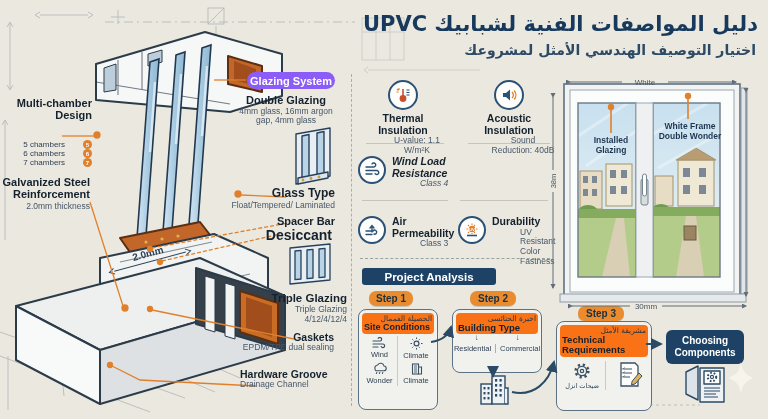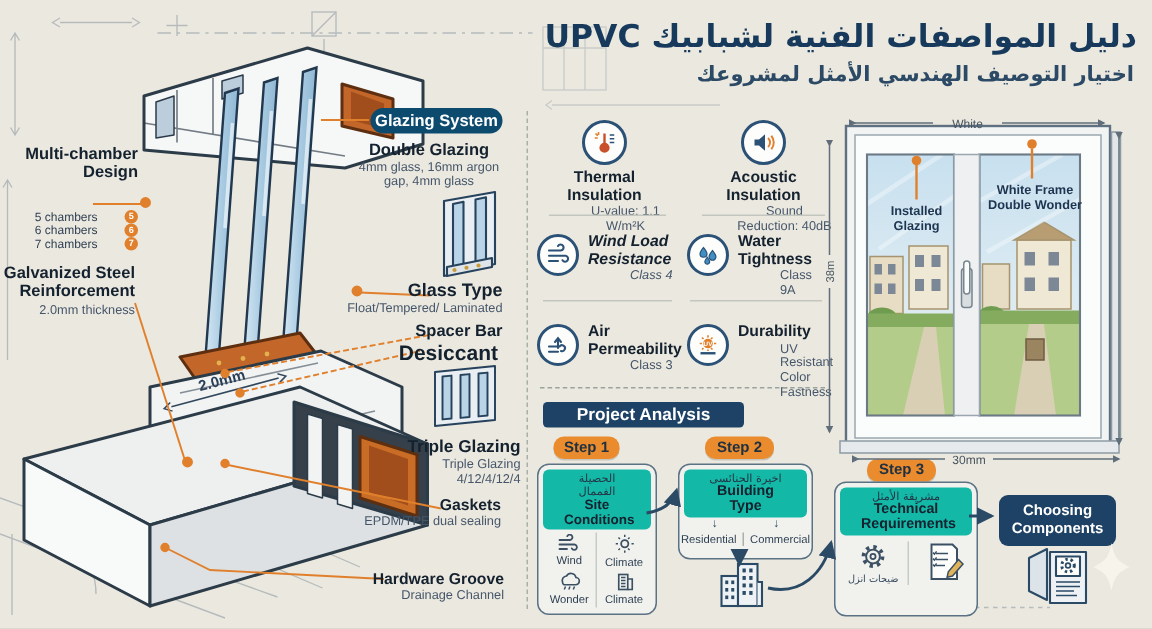--- a/index.html
+++ b/index.html
@@ -16,42 +16,42 @@
   
   .lab-block{text-align:right;}
   .lab-title{font-weight:bold;font-size:11px;line-height:1.12;color:#14212e;}
   .lab-sub{font-size:8.5px;color:#45566a;line-height:1.2;}
   .chambers{left:6px;top:140px;width:86px;}
   .chamber-row{display:flex;justify-content:flex-end;align-items:center;gap:18px;height:9px;
                font-size:8px;color:#2e3f52;}
   .dot-num{width:9px;height:9px;border-radius:50%;background:#e0802c;color:#fff;font-size:6px;
            font-weight:bold;display:flex;align-items:center;justify-content:center;flex:0 0 9px;}
   
-  .badge-navy{background:#0c4a6e;color:#fff;font-weight:bold;border-radius:9px;
+  .badge-navy{background:#8b5cf6;color:#fff;font-weight:bold;border-radius:9px;
               display:flex;align-items:center;justify-content:center;}
   .gl-title{font-weight:bold;font-size:10.5px;color:#14212e;line-height:1.15;}
   .gl-sub{font-size:8.5px;color:#45566a;line-height:1.15;}
   
   .spec-c{display:flex;flex-direction:column;align-items:center;text-align:center;}
   .spec-r{display:flex;gap:6px;align-items:flex-start;}
   .spec-title{font-weight:bold;font-size:10.5px;line-height:1.1;color:#14212e;}
   .spec-sub{font-size:8.5px;color:#45566a;line-height:1.15;padding-left:28px;}
   .icon-circle{width:26px;height:26px;border-radius:50%;background:#fdfdfc;border:2px solid #2b5276;
                display:flex;align-items:center;justify-content:center;flex:0 0 auto;}
   .icon-circle.sm{width:24px;height:24px;}
   .hline{height:1px;background:#c2c6bf;}
   .dashh{border-top:1.5px dashed #9aa49c;}
   .dashv{border-left:1.5px dashed #a9b0a8;}
   
   .pa-bar{background:#1d4265;color:#fff;font-weight:bold;font-size:11.5px;border-radius:3px;
           display:flex;align-items:center;justify-content:center;}
   .step-badge{background:#ea8c2e;color:#21313f;font-weight:bold;font-size:10px;border-radius:7px;
               display:flex;align-items:center;justify-content:center;box-shadow:0 1px 0 rgba(0,0,0,.15);}
   .step-box{background:#f1f2ee;border:1.5px solid #5b7285;border-radius:8px;padding:3px;}
-  .step-head{background:#14b8a6;border-radius:4px;text-align:center;padding:1px 14px;}
+  .step-head{background:#f97316;border-radius:4px;padding:1px 2px;}
   .step-head .har{font-size:7.5px;color:#233646;line-height:1.2;}
   .step-head .hen{font-weight:bold;font-size:9px;color:#14212e;line-height:1.1;}
   .s1-grid{display:grid;grid-template-columns:1fr 1fr;margin-top:2px;}
   .s1-item{display:flex;flex-direction:column;align-items:center;padding:1px 0;}
   .s1-item .cap{font-size:7.5px;color:#2e3f52;margin-top:1px;}
   .s1-item:nth-child(odd){border-right:1px solid #c6cbc5;}
   .opt-row{display:flex;justify-content:center;margin-top:2px;font-size:7.5px;color:#2e3f52;}
   .opt-row span{padding:0 4px;}
   .opt-row span + span{border-left:1px solid #aab1ab;}
   .tiny-arrows{display:flex;justify-content:space-around;font-size:8px;color:#2b4a66;line-height:1;}
@@ -215,21 +215,21 @@
   </svg>
   <div class="abs lab-block" style="left:235px;top:292px;width:112px;">
     <div class="gl-title" style="font-size:11.5px">Triple Glazing</div>
     <div class="gl-sub">Triple Glazing</div>
     <div class="gl-sub">4/12/4/12/4</div>
   </div>
   <div class="abs lab-block" style="left:212px;top:331px;width:122px;">
     <div class="gl-title">Gaskets</div>
     <div class="gl-sub">EPDM/TPE dual sealing</div>
   </div>
-  <div class="abs" style="left:240px;top:380px;width:96px;text-align:right;">
+  <div class="abs" style="left:240px;top:368px;width:96px;text-align:left;">
     <div class="gl-title">Hardware Groove</div>
     <div class="gl-sub">Drainage Channel</div>
   </div>
 
   <div class="abs dashv" style="left:351px;top:74px;height:332px;"></div>
 
   <div class="abs spec-c" style="left:358px;top:80px;width:90px;">
     <span class="icon-circle">
       <svg width="18" height="18" viewBox="0 0 18 18">
         <g fill="none" stroke="#c8512b" stroke-width="1.6">
@@ -268,35 +268,20 @@
         <g fill="none" stroke="#2b5276" stroke-width="1.4" stroke-linecap="round">
           <path d="M2,5 h8 a2,2 0 1 0 -2,-3"></path>
             <path d="M2,8.5 h11 a2,2 0 1 1 -2,3"></path>
             <path d="M2,12 h6"></path>
         </g>
       </svg>
     </span>
     <div style="width:62px">
       <div class="spec-title">Wind Load Resistance</div>
       <div class="spec-sub">Class 4</div>
-    </div>
-  </div>
-  <div class="abs spec-r" style="left:458px;top:156px;">
-    <span class="icon-circle sm">
-      <svg width="16" height="16" viewBox="0 0 16 16">
-        <g fill="#3f8fc4" stroke="#2b5276" stroke-width=".8">
-          <path d="M5,3 c1.5,2 2.3,3 2.3,4.2 a2.3,2.3 0 1 1 -4.6,0 C2.7,6 3.5,5 5,3 z"></path>
-          <path d="M11,5 c1.5,2 2.3,3 2.3,4.2 a2.3,2.3 0 1 1 -4.6,0 C8.7,8 9.5,7 11,5 z"></path>
-          <path d="M7.5,9.5 c1,1.4 1.6,2.1 1.6,3 a1.6,1.6 0 1 1 -3.2,0 c0,-.9 .6,-1.6 1.6,-3 z"></path>
-        </g>
-      </svg>
-    </span>
-    <div style="width:58px">
-      <div class="spec-title">Water Tightness</div>
-      <div class="spec-sub">Class 9A</div>
     </div>
   </div>
   <div class="abs hline" style="left:362px;top:200px;width:86px;"></div>
   <div class="abs hline" style="left:460px;top:200px;width:88px;"></div>
 
   <div class="abs spec-r" style="left:358px;top:216px;">
     <span class="icon-circle sm">
       <svg width="16" height="16" viewBox="0 0 16 16">
         <g fill="none" stroke="#2b5276" stroke-width="1.4" stroke-linecap="round">
           <path d="M8,10 V4 M6,6 L8,3.5 L10,6"></path>

